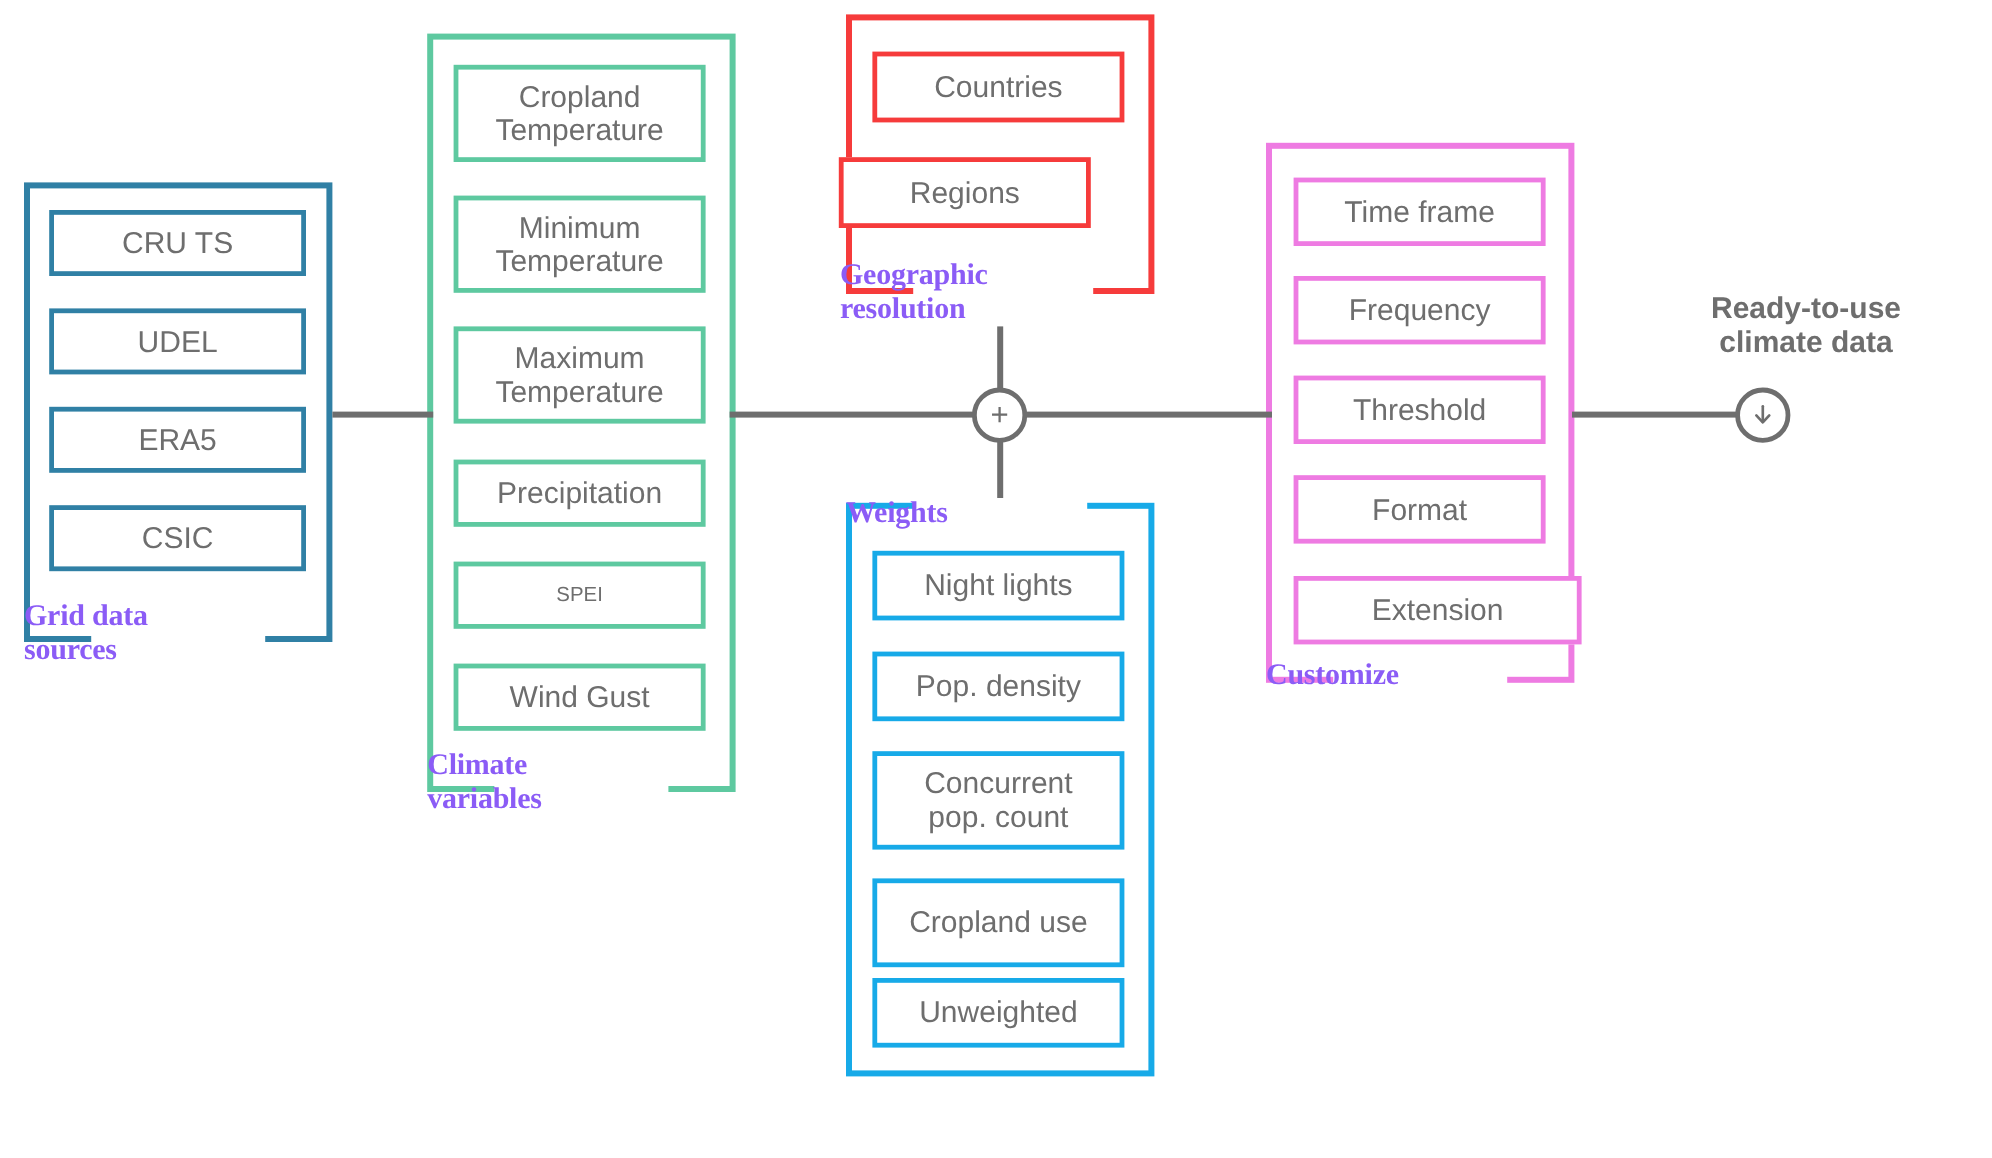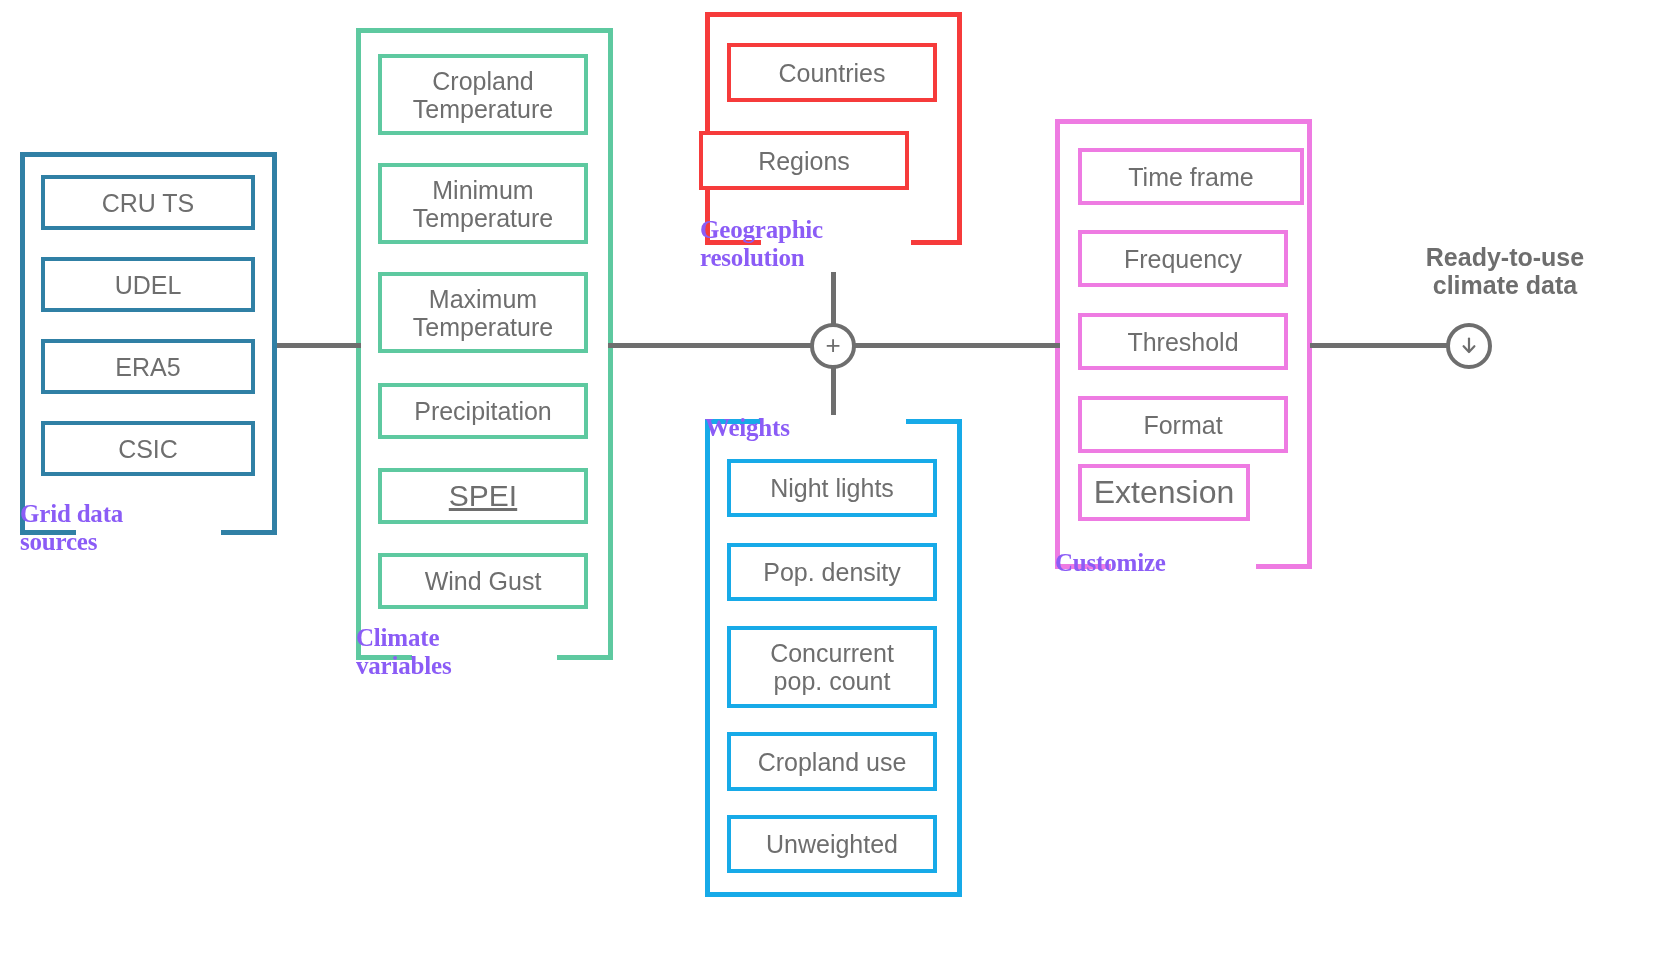--- a/index.html
+++ b/index.html
@@ -133,21 +133,21 @@
   <div class="glabel" style="left:356px; top:624px; width:257px; font-size:25px;">Climate
 variables</div>
 
   <div class="chip" style="left:378px; top:54px; width:210px; height:81px; border-color:#5ec9a0; font-size:25px;">Cropland
 Temperature</div>
   <div class="chip" style="left:378px; top:163px; width:210px; height:81px; border-color:#5ec9a0; font-size:25px;">Minimum
 Temperature</div>
   <div class="chip" style="left:378px; top:272px; width:210px; height:81px; border-color:#5ec9a0; font-size:25px;">Maximum
 Temperature</div>
   <div class="chip" style="left:378px; top:383px; width:210px; height:56px; border-color:#5ec9a0; font-size:25px;">Precipitation</div>
-  <div class="chip" style="left:378px; top:468px; width:210px; height:56px; border-color:#5ec9a0; font-size:30px;text-decoration:underline;">SPEI</div>
+  <div class="chip" style="left:378px; top:468px; width:210px; height:56px; border-color:#5ec9a0; font-size:17px;">SPEI</div>
   <div class="chip" style="left:378px; top:553px; width:210px; height:56px; border-color:#5ec9a0; font-size:25px;">Wind Gust</div>
 
   <div class="group" style="left:705px; top:12px; width:257px; height:233px;">
     <div class="gbox" style="border-color:#f63b3b;"></div>
     <div class="gapmask" style="left:56px; top:222px; width:150px; height:12px;"></div>
   </div>
   <div class="glabel" style="left:700px; top:216px; width:267px; font-size:25px;">Geographic
 resolution</div>
 
   <div class="chip" style="left:727px; top:43px; width:210px; height:59px; border-color:#f63b3b; font-size:25px;">Countries</div>
@@ -160,34 +160,34 @@
   <div class="group" style="left:705px; top:419px; width:257px; height:478px;">
     <div class="gbox" style="border-color:#17aae8;"></div>
     <div class="gapmask" style="left:56px; top:-4px; width:145px; height:12px;"></div>
   </div>
   <div class="glabel" style="left:705px; top:414px; width:222px; font-size:25px;">Weights</div>
 
   <div class="chip" style="left:727px; top:459px; width:210px; height:58px; border-color:#17aae8; font-size:25px;">Night lights</div>
   <div class="chip" style="left:727px; top:543px; width:210px; height:58px; border-color:#17aae8; font-size:25px;">Pop. density</div>
   <div class="chip" style="left:727px; top:626px; width:210px; height:82px; border-color:#17aae8; font-size:25px;">Concurrent
 pop. count</div>
-  <div class="chip" style="left:727px; top:732px; width:210px; height:59px; border-color:#17aae8; font-size:25px;">Cropland use</div>
+  <div class="chip" style="left:727px; top:732px; width:210px; height:74px; border-color:#17aae8; font-size:25px;">Cropland use</div>
   <div class="chip" style="left:727px; top:815px; width:210px; height:58px; border-color:#17aae8; font-size:25px;">Unweighted</div>
 
   <div class="group" style="left:1055px; top:119px; width:257px; height:450px;">
     <div class="gbox" style="border-color:#ee7be2;"></div>
     <div class="gapmask" style="left:56px; top:439px; width:145px; height:12px;"></div>
   </div>
   <div class="glabel" style="left:1055px; top:549px; width:257px; font-size:25px;">Customize</div>
 
-  <div class="chip" style="left:1078px; top:148px; width:226px; height:57px; border-color:#ee7be2; font-size:25px;">Time frame</div>
+  <div class="chip" style="left:1078px; top:148px; width:210px; height:57px; border-color:#ee7be2; font-size:25px;">Time frame</div>
   <div class="chip" style="left:1078px; top:230px; width:210px; height:57px; border-color:#ee7be2; font-size:25px;">Frequency</div>
   <div class="chip" style="left:1078px; top:313px; width:210px; height:57px; border-color:#ee7be2; font-size:25px;">Threshold</div>
   <div class="chip" style="left:1078px; top:396px; width:210px; height:57px; border-color:#ee7be2; font-size:25px;">Format</div>
-  <div class="chip" style="left:1078px; top:464px; width:172px; height:57px; border-color:#ee7be2; font-size:32px;">Extension</div>
+  <div class="chip" style="left:1078px; top:480px; width:240px; height:57px; border-color:#ee7be2; font-size:25px;">Extension</div>
 
   <div class="outlabel" style="left:1360px; top:243px; width:290px; font-size:25px;">Ready-to-use
 climate data</div>
 
   <div class="node" style="left:1446px; top:323px; width:46px; height:46px;">
     <span style="display:block;">
       <svg width="24" height="24" viewBox="0 0 24 24" aria-hidden="true">
         <path d="M12 4.5 L12 17.5" stroke="#6e6e6e" stroke-width="2.2" fill="none" stroke-linecap="round"></path>
         <path d="M6.6 12.2 L12 18 L17.4 12.2" stroke="#6e6e6e" stroke-width="2.2" fill="none" stroke-linecap="round" stroke-linejoin="round"></path>
       </svg>

